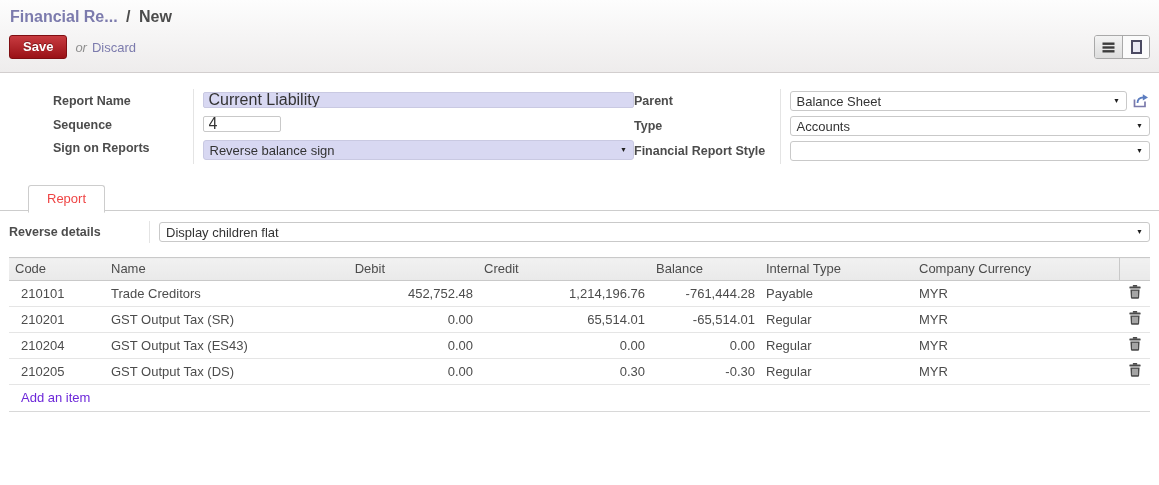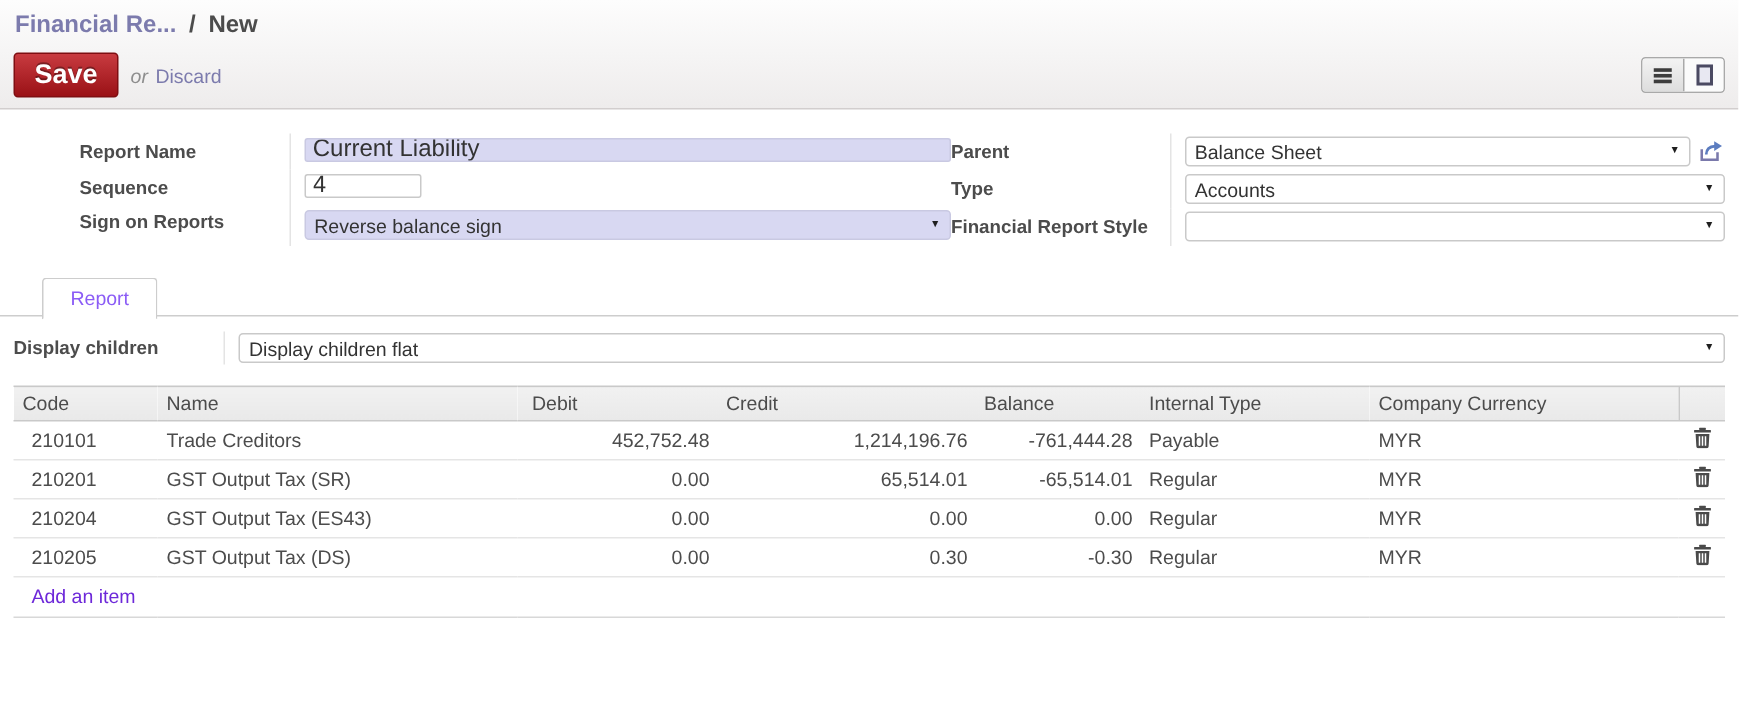--- a/index.html
+++ b/index.html
@@ -24,21 +24,21 @@
   .crumb-sep { color: #4c4c4c; padding: 0 4px; }
   .crumb-current { color: #4c4c4c; }
   .toolbar { margin-top: 9px; display: flex; align-items: center; }
   .save-btn {
     background: linear-gradient(#c83b40, #9a1116);
     border: 1px solid #7f0e12;
     border-radius: 3px;
     color: #fff;
     font-family: inherit;
     font-weight: bold;
-    font-size: 18px;
+    font-size: 13px;
     padding: 3px 13px 4px;
     text-shadow: 0 -1px 0 rgba(0,0,0,.35);
     cursor: pointer;
   }
   .or-label { color: #8e8e8e; margin: 0 5px 0 8px; font-style: italic; }
   .discard-link { color: #7C7BAD; }
   .switcher {
     margin-left: auto;
     display: flex;
     border: 1px solid #a9a9a9;
@@ -121,21 +121,21 @@
   .tab-strip { margin-top: 20px; padding-left: 28px; border-bottom: 1px solid #cdcdcd; height: 27px; }
   .tab {
     display: inline-block;
     padding: 5px 18px 6px;
     border: 1px solid #cdcdcd;
     border-bottom: 1px solid #fff;
     border-radius: 3px 3px 0 0;
     background: #fff;
     position: relative;
     top: 1px;
-    color: #8b5cf6;
+    color: #ef4444;
     cursor: pointer;
   }
 
   
   .dd-row { display: flex; margin: 10px 9px 0; align-items: center; }
   .dd-label { width: 140px; font-weight: bold; font-size: 12.5px; flex: none; }
   .dd-field { flex: 1; border-left: 1px solid #e4e4e4; padding: 1px 0 1px 9px; }
 
   
   .o-table {
@@ -264,21 +264,21 @@
   </div>
 </div>
 
 <div class="tab-strip">
   <div class="tab">
     <span>Report</span>
   </div>
 </div>
 
 <div class="dd-row">
-  <div class="dd-label">Display children</div>
+  <div class="dd-label">Reverse details</div>
   <div class="dd-field">
     <div class="o-select">
       <span>Display children flat</span>
       <span class="arrow">▼</span>
     </div>
   </div>
 </div>
 
 <table class="o-table">
   <colgroup>

